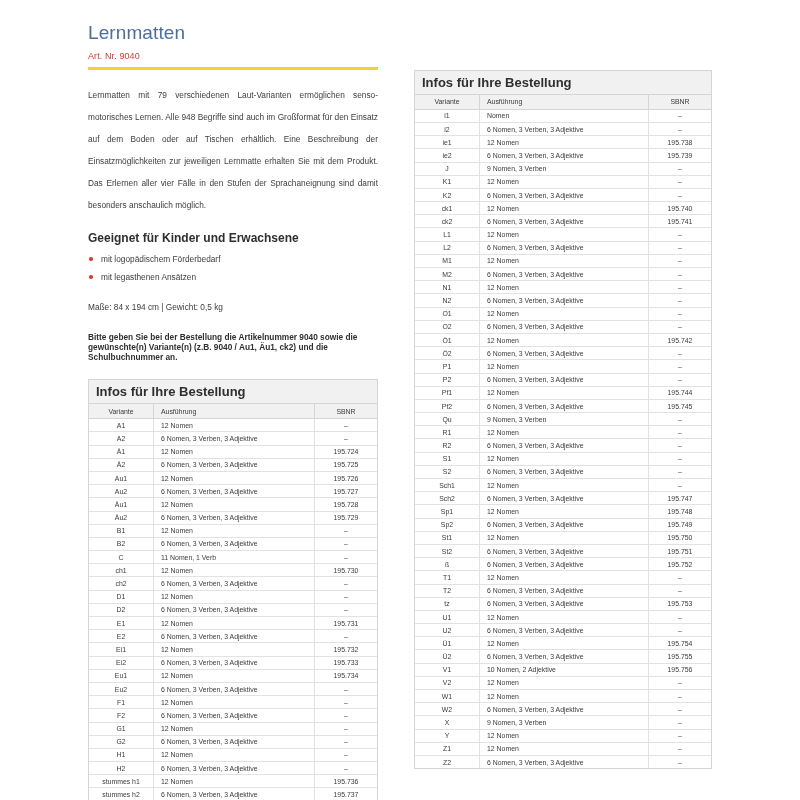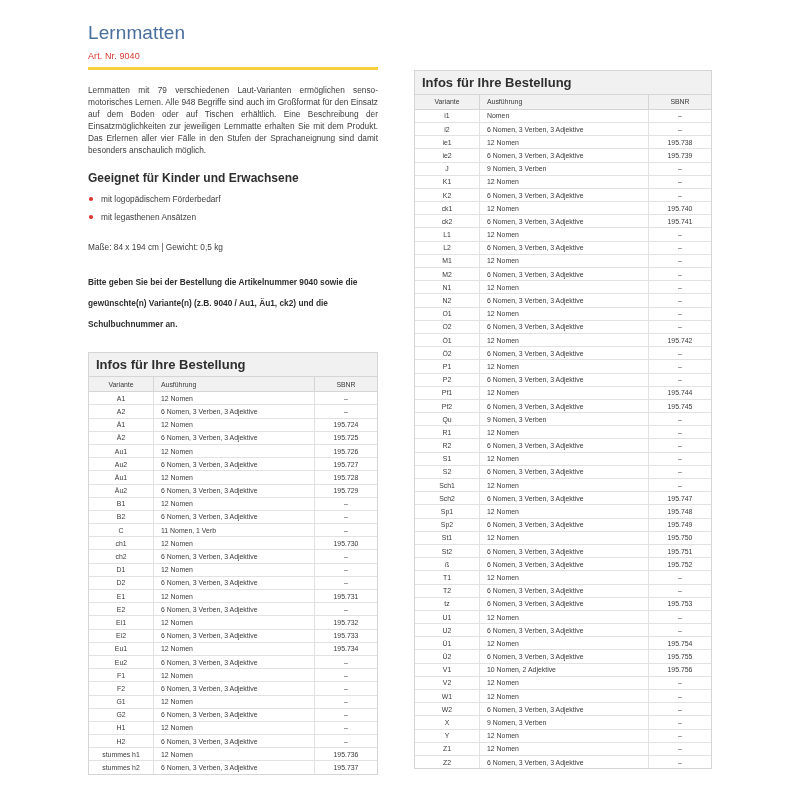--- a/index.html
+++ b/index.html
@@ -52,21 +52,21 @@
   }
   .title-rule {
     height: 3px;
     background: #f5cf3d;
     width: 100%;
     margin: 6px 0 14px 0;
   }
 
   .body-text {
     font-size: 8.3px;
-    line-height: 12px;
+    line-height: 22px;
     text-align: justify;
     color: #3d3d3d;
     margin: 0;
   }
 
   .section-head {
     font-size: 12px;
     font-weight: bold;
     color: #2f2f2f;
     margin: 15px 0 7px 0;
@@ -97,21 +97,21 @@
 
   .measures {
     font-size: 8.3px;
     line-height: 14px;
     margin: 16px 0 0 0;
     color: #3d3d3d;
   }
 
   .order-note {
     font-size: 8.3px;
-    line-height: 21px;
+    line-height: 10px;
     font-weight: bold;
     color: #2f2f2f;
     margin: 18px 0 4px 0;
   }
 
   
   .right-col {
     width: 400px;
     box-sizing: border-box;
     padding: 70px 88px 0 14px;

